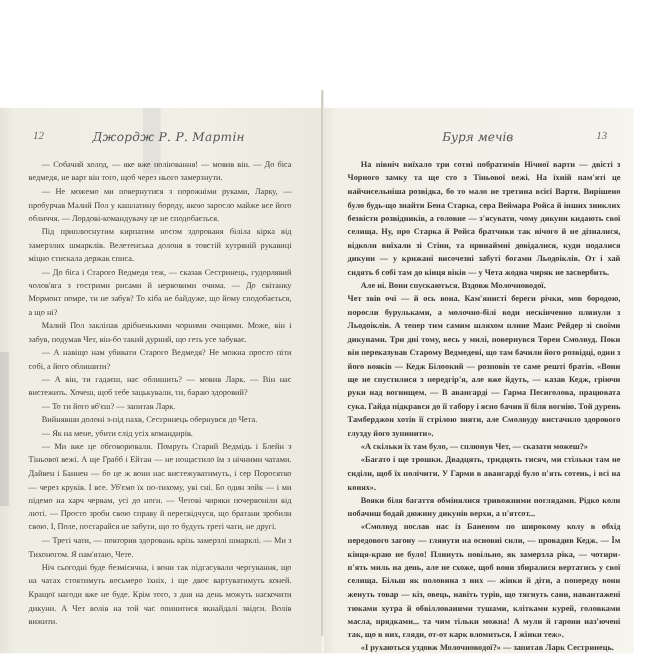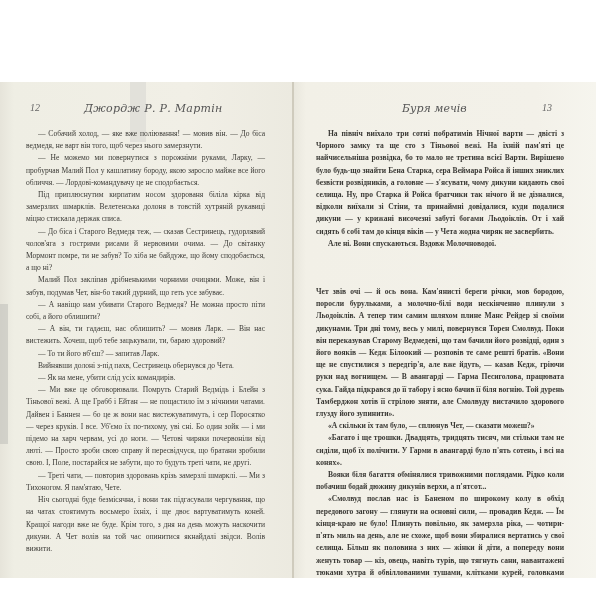--- a/index.html
+++ b/index.html
@@ -1,34 +1,34 @@
 <!DOCTYPE html>
 <html><head>
 <meta charset="utf-8">
 <style>
   html,body{margin:0;padding:0;}
   body{width:600px;height:600px;background:#ffffff;position:relative;overflow:hidden;font-family:"Liberation Serif","DejaVu Serif",serif;}
   .spread{position:absolute;left:0;top:82px;width:600px;height:496px;}
-  .page{position:absolute;top:0;height:496px;background:#efede3;overflow:hidden;padding-left:20px;}
+  .page{position:absolute;top:16px;height:496px;background:#efede3;overflow:hidden;}
   .page.left{left:0;width:293px;background:linear-gradient(to right,#e6e4da 0px,#efeee4 14px,#f1efe6 60%,#ebe9df 100%);}
   .page.right{left:294px;width:282px;background:linear-gradient(to right,#e9e7dd 0px,#f2f0e7 12px,#f3f1e9 80%,#f6f5ee 100%);}
   .spine{position:absolute;left:292px;top:0;width:2px;height:496px;background:#cfcbbd;}
   .edge-shadow{position:absolute;left:0;top:222px;width:8px;height:140px;background:#bdbdb8;opacity:.55;}
   .fold-shade{position:absolute;left:130px;top:0;width:16px;height:60px;background:#dcdcd6;opacity:.7;}
   .running-head{position:absolute;top:20px;font-size:11px;color:#555;font-style:italic;}
   .page-num{position:absolute;top:20px;font-size:10px;color:#666;font-style:italic;}
   .title-left{left:84px;font-family:"DejaVu Serif",serif;letter-spacing:.3px;}
   .title-right{left:108px;font-family:"DejaVu Serif",serif;}
   .num-left{left:30px;}
   .num-right{left:248px;}
   .text{position:absolute;top:46px;font-size:7.55px;line-height:12.2px;color:#3a3935;text-align:justify;}
   .left .text{left:26px;width:239px;}
   .right .text{left:22px;width:248px;font-weight:bold;}
   .text p{margin:0;text-indent:12px;}
-  .text p.noind{text-indent:0;margin-top:36px;}
+  .text p.noind{text-indent:0;}
 </style>
 </head>
 <body>
 
 <div class="spread">
   <div class="page left">
     <div class="edge-shadow"></div>
     <div class="fold-shade"></div>
     <span class="page-num num-left">12</span>
     <span class="running-head title-left">Джордж Р. Р. Мартін</span>

